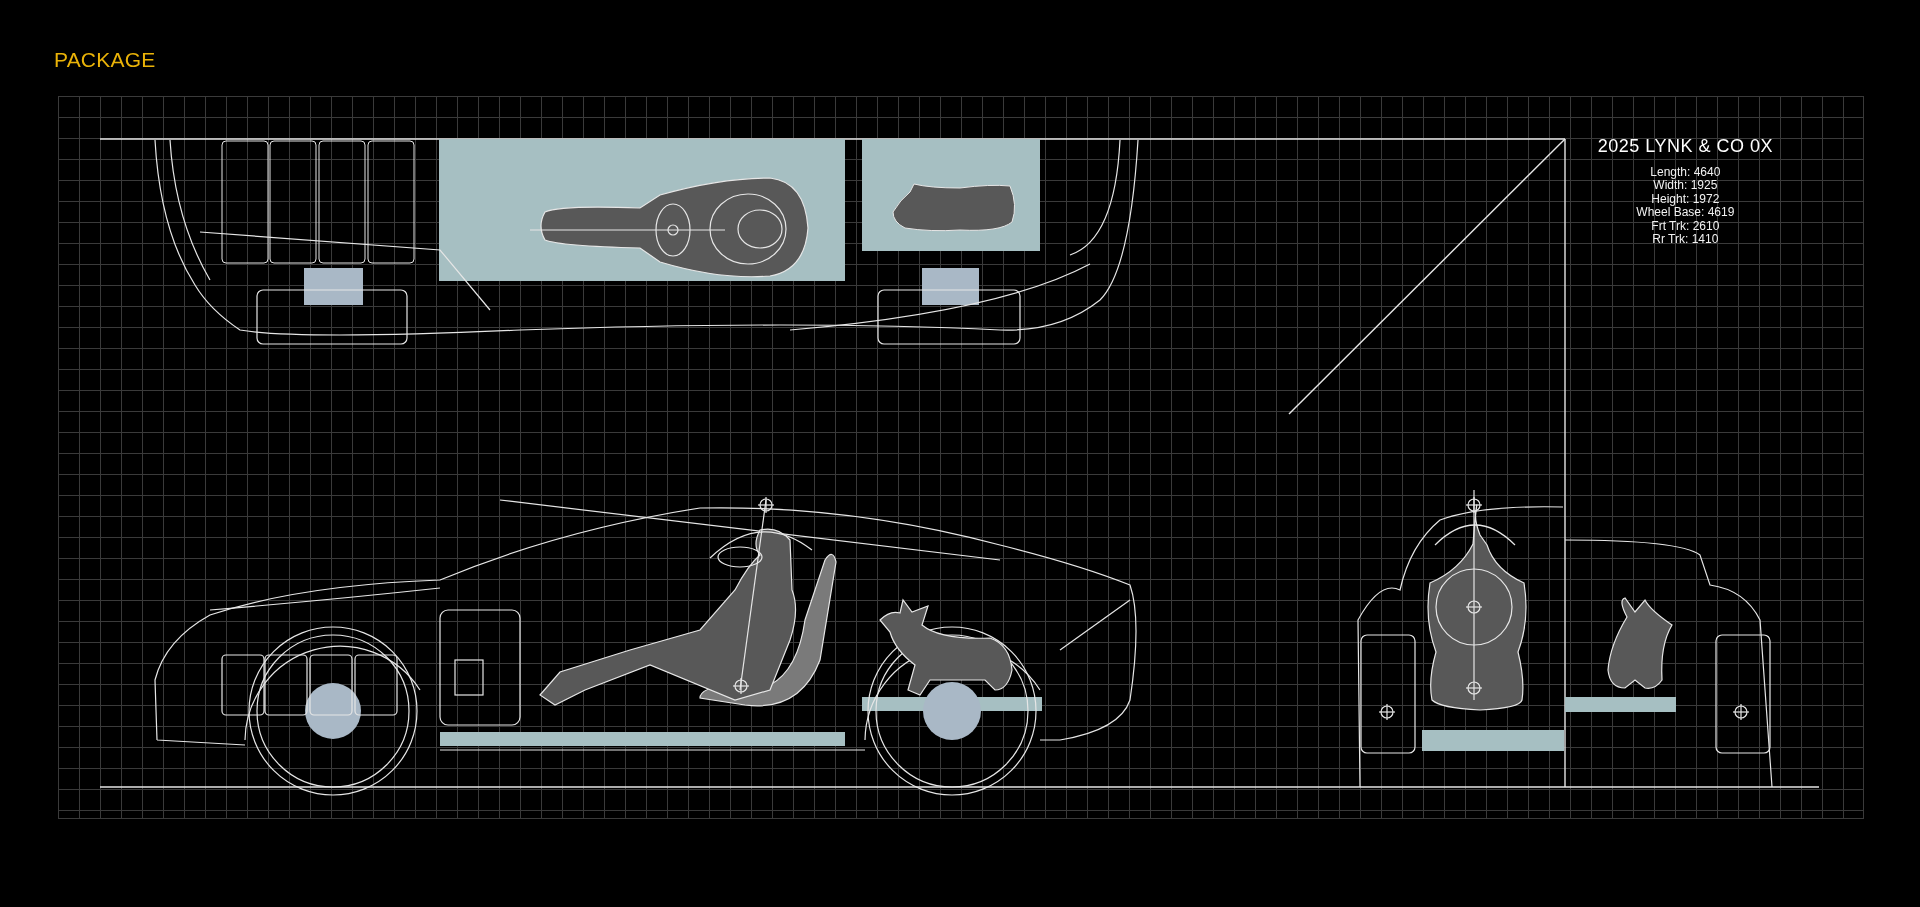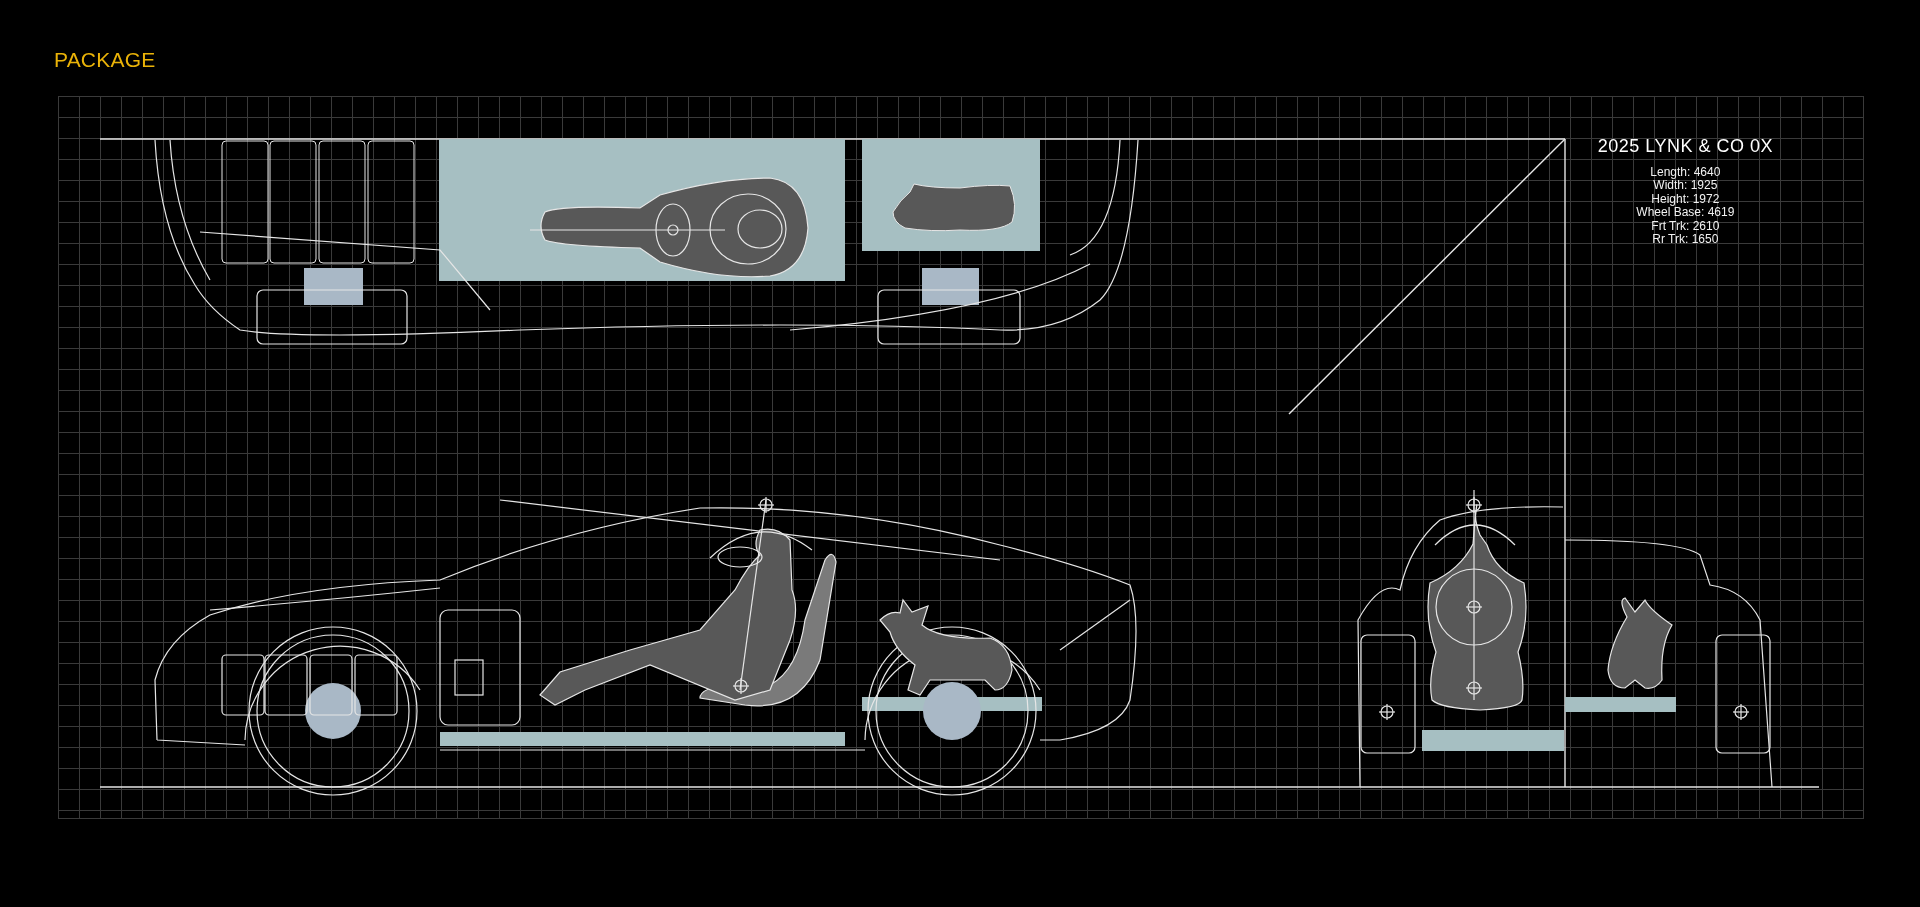--- a/index.html
+++ b/index.html
@@ -142,14 +142,14 @@
   </g>
 </svg>
 
 <div class="spec">
   <div class="spec-title">2025 LYNK &amp; CO 0X</div>
   <div class="spec-line">Length: 4640</div>
   <div class="spec-line">Width: 1925</div>
   <div class="spec-line">Height: 1972</div>
   <div class="spec-line">Wheel Base: 4619</div>
   <div class="spec-line">Frt Trk: 2610</div>
-  <div class="spec-line">Rr Trk: 1650</div>
+  <div class="spec-line">Rr Trk: 1410</div>
 </div>
 
 </body></html>

